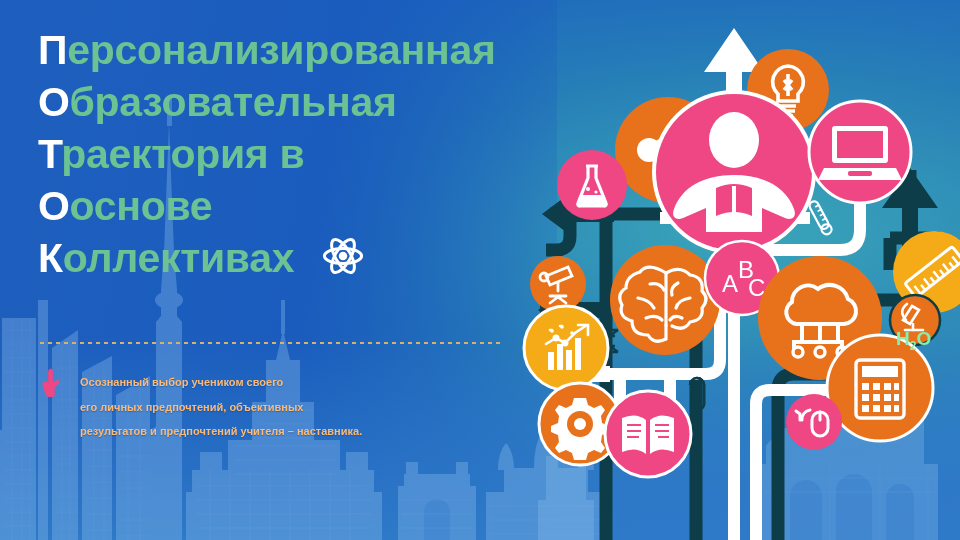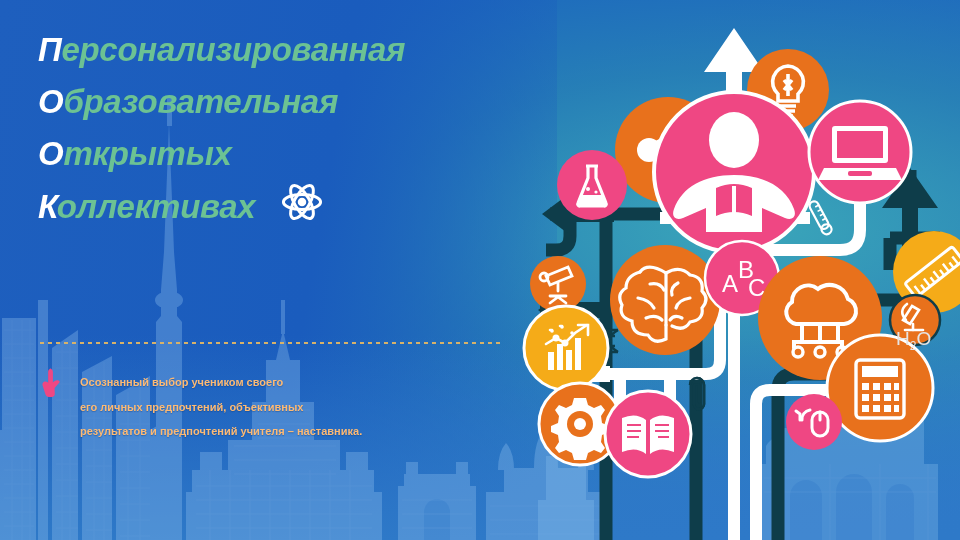--- a/index.html
+++ b/index.html
@@ -26,22 +26,22 @@
     background:linear-gradient(to top,#2e79c8 0%,rgba(46,121,200,.55) 45%,rgba(46,121,200,0) 100%);
   }
 
   
   .skyline{position:absolute;left:0;bottom:0;width:100%;height:100%;opacity:.34;}
   .skyline-2{position:absolute;left:0;bottom:0;width:100%;height:100%;opacity:.30;}
 
   
   .title-block{position:absolute;left:38px;top:24px;width:520px;}
   .tline{
-    font-size:33px;line-height:52px;font-weight:bold;color:#6cc293;
-    letter-spacing:-.3px;white-space:nowrap;font-style:italic;
+    font-size:41px;line-height:52px;font-weight:bold;color:#6cc293;
+    letter-spacing:-.3px;white-space:nowrap;
   }
   .tline .cap{color:#ffffff;}
   .atom-wrap{display:inline-block;vertical-align:-6px;margin-left:16px;}
 
   
   .divider{
     position:absolute;left:40px;top:342px;width:462px;height:2px;
     background-image:linear-gradient(to right,#d7b26a 0 4px, rgba(0,0,0,0) 4px 8px);
     background-size:8px 2px;background-repeat:repeat-x;
   }
@@ -50,21 +50,21 @@
   .sub-block{position:absolute;left:80px;top:370px;width:470px;}
   .sub-line{
     color:#fdba74;font-size:11px;line-height:24.5px;font-weight:bold;
     white-space:nowrap;text-shadow:0 1px 1px rgba(10,50,110,.35);
   }
   .hand{position:absolute;left:42px;top:366px;}
 
   
   .tree{position:absolute;left:510px;top:0;width:450px;height:540px;}
   .h2o{
-    position:absolute;left:896px;top:328px;color:#e5e5e5;font-weight:normal;
+    position:absolute;left:896px;top:328px;color:#86efac;font-weight:bold;
     font-size:19px;letter-spacing:0;
   }
   .h2o sub{font-size:12px;}
 </style>
 </head>
 <body>
 
 <div id="slide">
 
   <div class="bg-base"></div>
@@ -186,21 +186,24 @@
   </svg>
 
   <div class="title-block">
     <div class="tline">
       <span class="cap">П</span><span>ерсонализированная</span>
     </div>
     <div class="tline">
       <span class="cap">О</span><span>бразовательная</span>
     </div>
     <div class="tline">
-      <span class="cap">О</span><span>ткрытых</span>
+      <span class="cap">Т</span><span>раектория в</span>
+    </div>
+    <div class="tline">
+      <span class="cap">О</span><span>основе</span>
     </div>
     <div class="tline">
       <span class="cap">К</span><span>оллективах</span>
       <span class="atom-wrap">
         <svg width="44" height="44" viewBox="0 0 64 64">
           <g fill="none" stroke="#ffffff" stroke-width="4.4" stroke-linecap="round">
             <ellipse cx="32" cy="32" rx="27" ry="11"></ellipse>
             <ellipse cx="32" cy="32" rx="27" ry="11" transform="rotate(60 32 32)"></ellipse>
             <ellipse cx="32" cy="32" rx="27" ry="11" transform="rotate(120 32 32)"></ellipse>
           </g>

